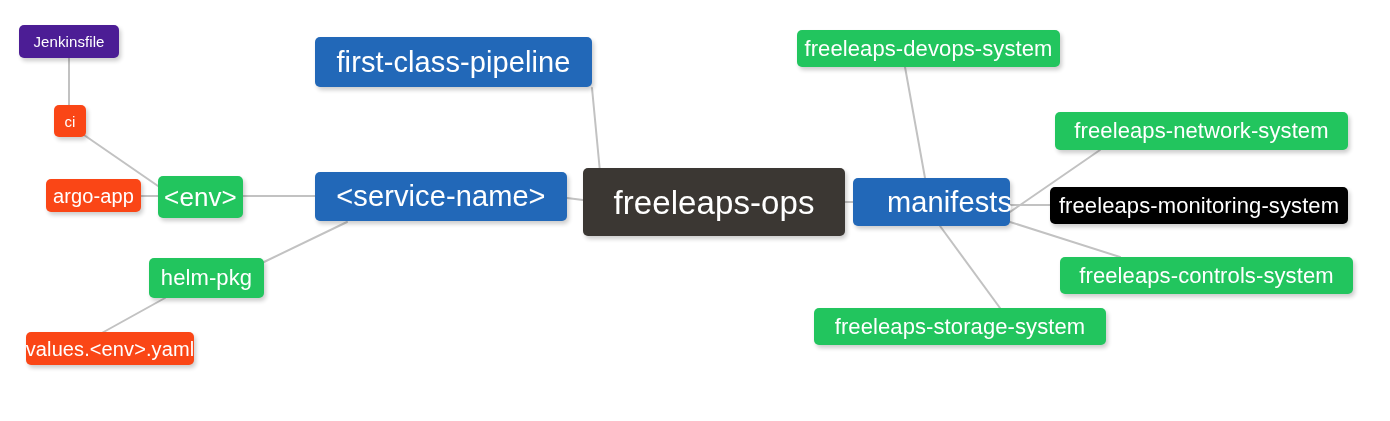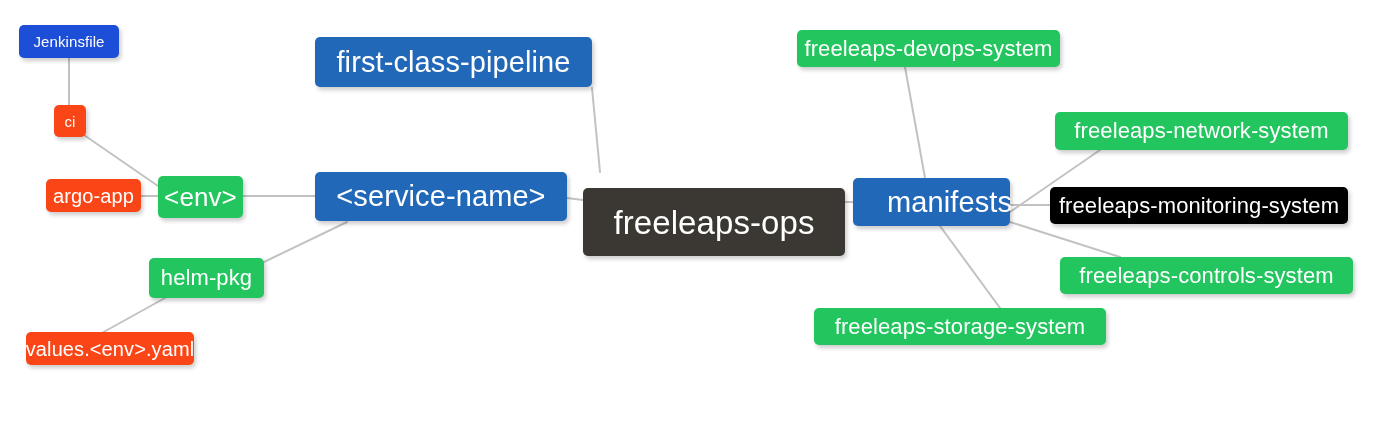--- a/index.html
+++ b/index.html
@@ -39,21 +39,21 @@
     line-height: 1;
     letter-spacing: 0.1px;
     box-shadow: 2px 3px 4px rgba(0,0,0,0.20);
     user-select: none;
   }
   .mm-label {
     display: block;
     padding: 0 2px;
   }
   
-  .tier-root   { font-size: 33px; margin-top: 20px; }
+  .tier-root   { font-size: 33px; }
   .tier-main   { font-size: 29px; }
   .tier-branch { font-size: 26px; }
   .tier-leaf   { font-size: 22px; }
   .tier-small  { font-size: 20px; margin-left: 16px; }
   .tier-tiny   { font-size: 15px; }
 </style>
 </head>
 <body>
 
 <div id="mindmap-canvas">
@@ -90,21 +90,21 @@
       </div>
       <div class="mm-node tier-branch" style="left: 158px; top: 176px; width: 85px; height: 42px; background: rgb(34, 197, 94);">
         <span class="mm-label">&lt;env&gt;</span>
       </div>
       <div class="mm-node tier-leaf" style="left: 149px; top: 258px; width: 115px; height: 40px; background: rgb(34, 197, 94);">
         <span class="mm-label">helm-pkg</span>
       </div>
       <div class="mm-node tier-tiny" style="left: 54px; top: 105px; width: 32px; height: 32px; background: rgb(250, 70, 22);">
         <span class="mm-label">ci</span>
       </div>
-      <div class="mm-node tier-tiny" style="left: 19px; top: 25px; width: 100px; height: 33px; background: #1d4ed8;">
+      <div class="mm-node tier-tiny" style="left: 19px; top: 25px; width: 100px; height: 33px; background: #4c1d95;">
         <span class="mm-label">Jenkinsfile</span>
       </div>
       <div class="mm-node tier-small" style="left: 30px; top: 179px; width: 95px; height: 33px; background: rgb(250, 70, 22);">
         <span class="mm-label">argo-app</span>
       </div>
       <div class="mm-node tier-small" style="left: 10px; top: 332px; width: 168px; height: 33px; background: rgb(250, 70, 22);">
         <span class="mm-label">values.&lt;env&gt;.yaml</span>
       </div>
       <div class="mm-node tier-leaf" style="left: 797px; top: 30px; width: 263px; height: 37px; background: rgb(34, 197, 94);">
         <span class="mm-label">freeleaps-devops-system</span>

